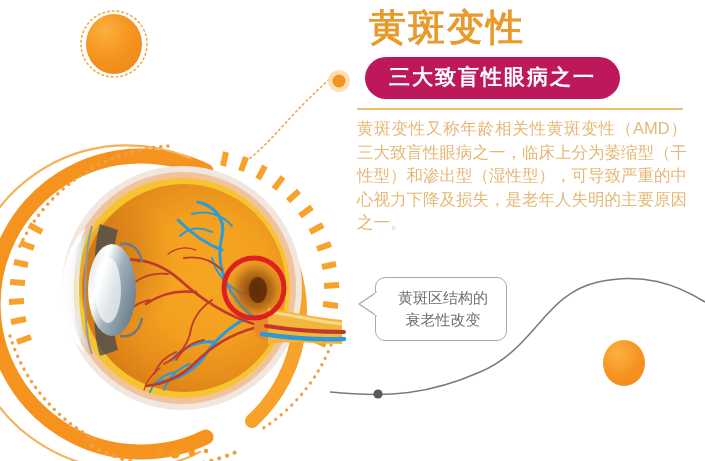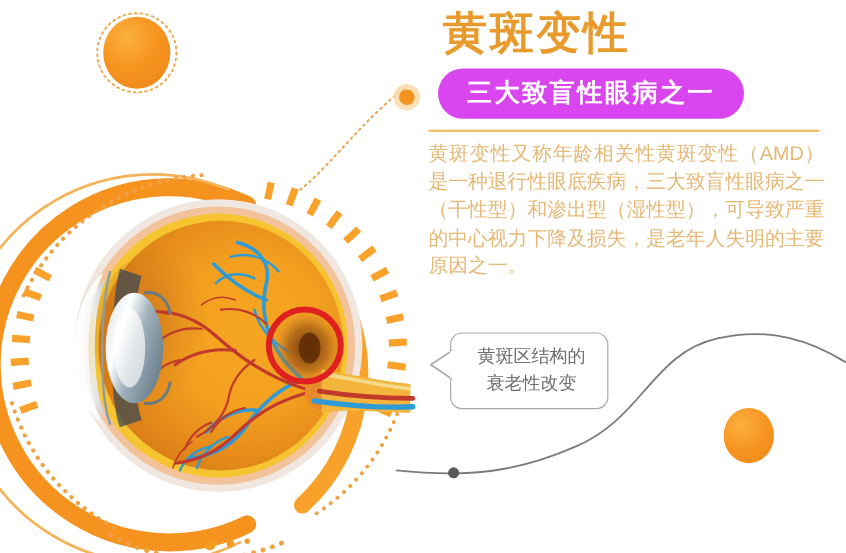--- a/index.html
+++ b/index.html
@@ -82,21 +82,21 @@
     line-height: 44px;
     font-weight: bold;
     color: #E89B2C;
     letter-spacing: 2px;
     padding-left: 14px;
     text-shadow: 0 1px 0 rgba(255,255,255,0.35);
   }
   #subtitle-badge {
     margin: 7px 0 0 10px;
     display: inline-block;
-    background: #d946ef;
+    background: #be185d;
     color: #ffffff;
     font-size: 21px;
     font-weight: bold;
     letter-spacing: 2px;
     padding: 6px 24px 8px 24px;
     border-radius: 22px;
     white-space: nowrap;
     text-align: right;
   }
   #divider {
@@ -332,21 +332,21 @@
 
         <circle cx="254" cy="148" r="30" fill="none" stroke="#E02020" stroke-width="5"></circle>
       </g>
     </svg>
   </div>
 
   <div id="text-panel">
     <h1 id="main-title">黄斑变性</h1>
     <div id="subtitle-badge">三大致盲性眼病之一</div>
     <div id="divider"></div>
-    <p id="body-text">黄斑变性又称年龄相关性黄斑变性（AMD）是一种退行性眼底疾病，三大致盲性眼病之一（干性型）和渗出型（湿性型），可导致严重的中心视力下降及损失，是老年人失明的主要原因之一。</p>
+    <p id="body-text">黄斑变性又称年龄相关性黄斑变性（AMD）三大致盲性眼病之一，临床上分为萎缩型（干性型）和渗出型（湿性型），可导致严重的中心视力下降及损失，是老年人失明的主要原因之一。</p>
   </div>
 
   <div id="callout">
     <svg id="callout-tail" viewBox="0 0 20 26">
       <path d="M 19 1 L 1 13 L 19 25" fill="#ffffff" stroke="#A9A9A9" stroke-width="1.4" stroke-linejoin="round"></path>
       <line x1="18.4" y1="1.6" x2="18.4" y2="24.4" stroke="#ffffff" stroke-width="2.4"></line>
     </svg>
     <p id="callout-text">黄斑区结构的
 衰老性改变</p>
   </div>

